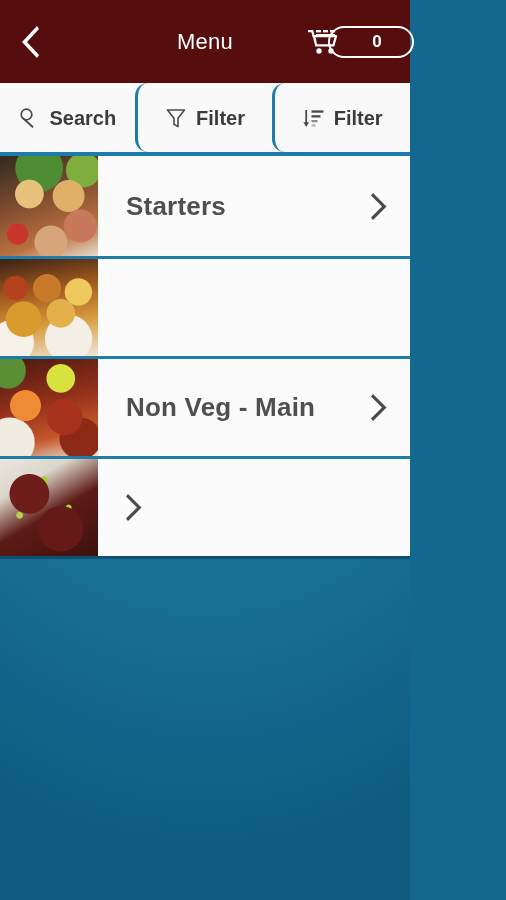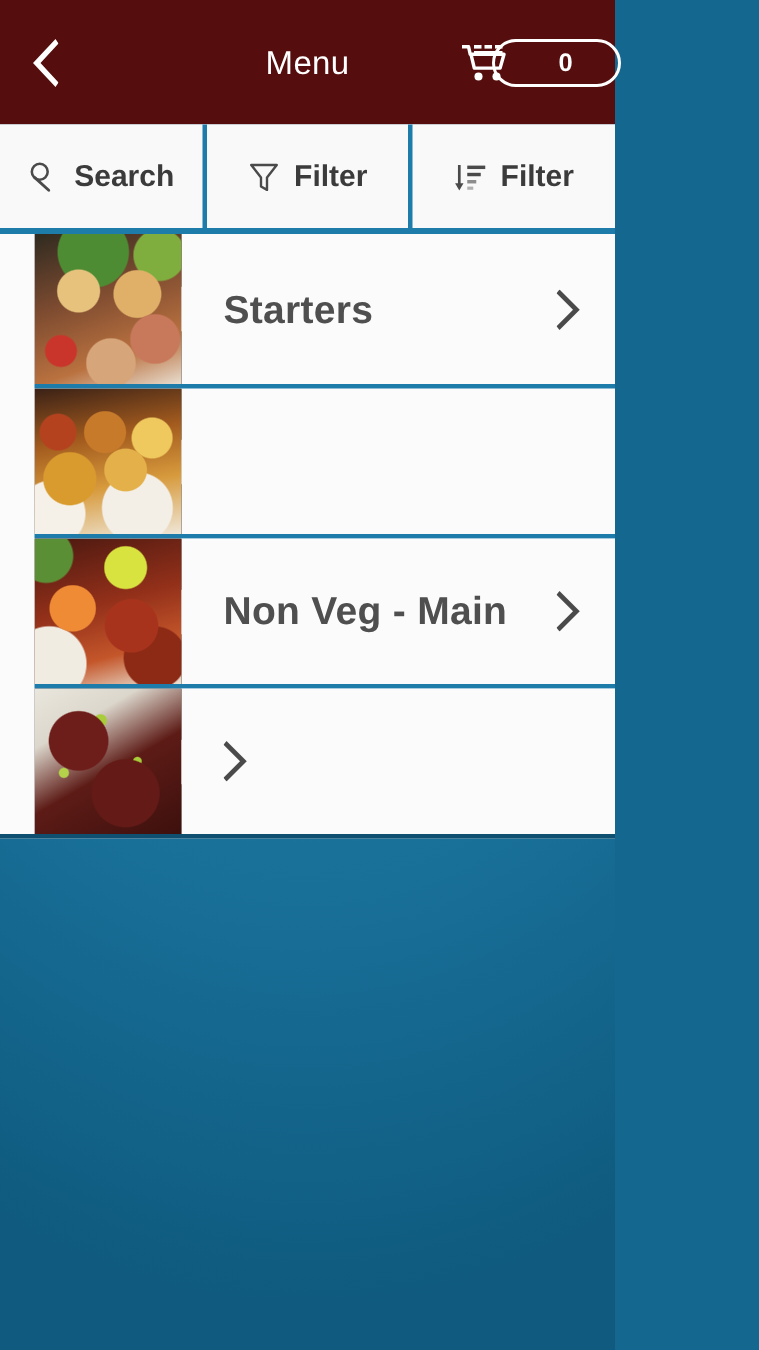--- a/index.html
+++ b/index.html
@@ -102,28 +102,27 @@
     align-items: center;
     justify-content: center;
     gap: 9px;
     background: #f9f9f9;
     color: #3b3b3b;
     font-size: 20px;
     font-weight: bold;
     cursor: pointer;
     position: relative;
   }
-  .tab + .tab { border-left: 3px solid #1e7cab; }
+  .tab + .tab { border-left: 3px solid #1e7cab; border-radius: 13px; }
   .tab-icon { width: 22px; height: 22px; display: block; flex: none; }
   .tab-label { line-height: 1; }
 
   
   .cat-list {
     background: #fbfbfb;
-    padding-left: 23px;
   }
   .cat-row {
     position: relative;
     display: flex;
     align-items: stretch;
     height: 100px;
     background: #fbfbfb;
     cursor: pointer;
     overflow: hidden;
   }

